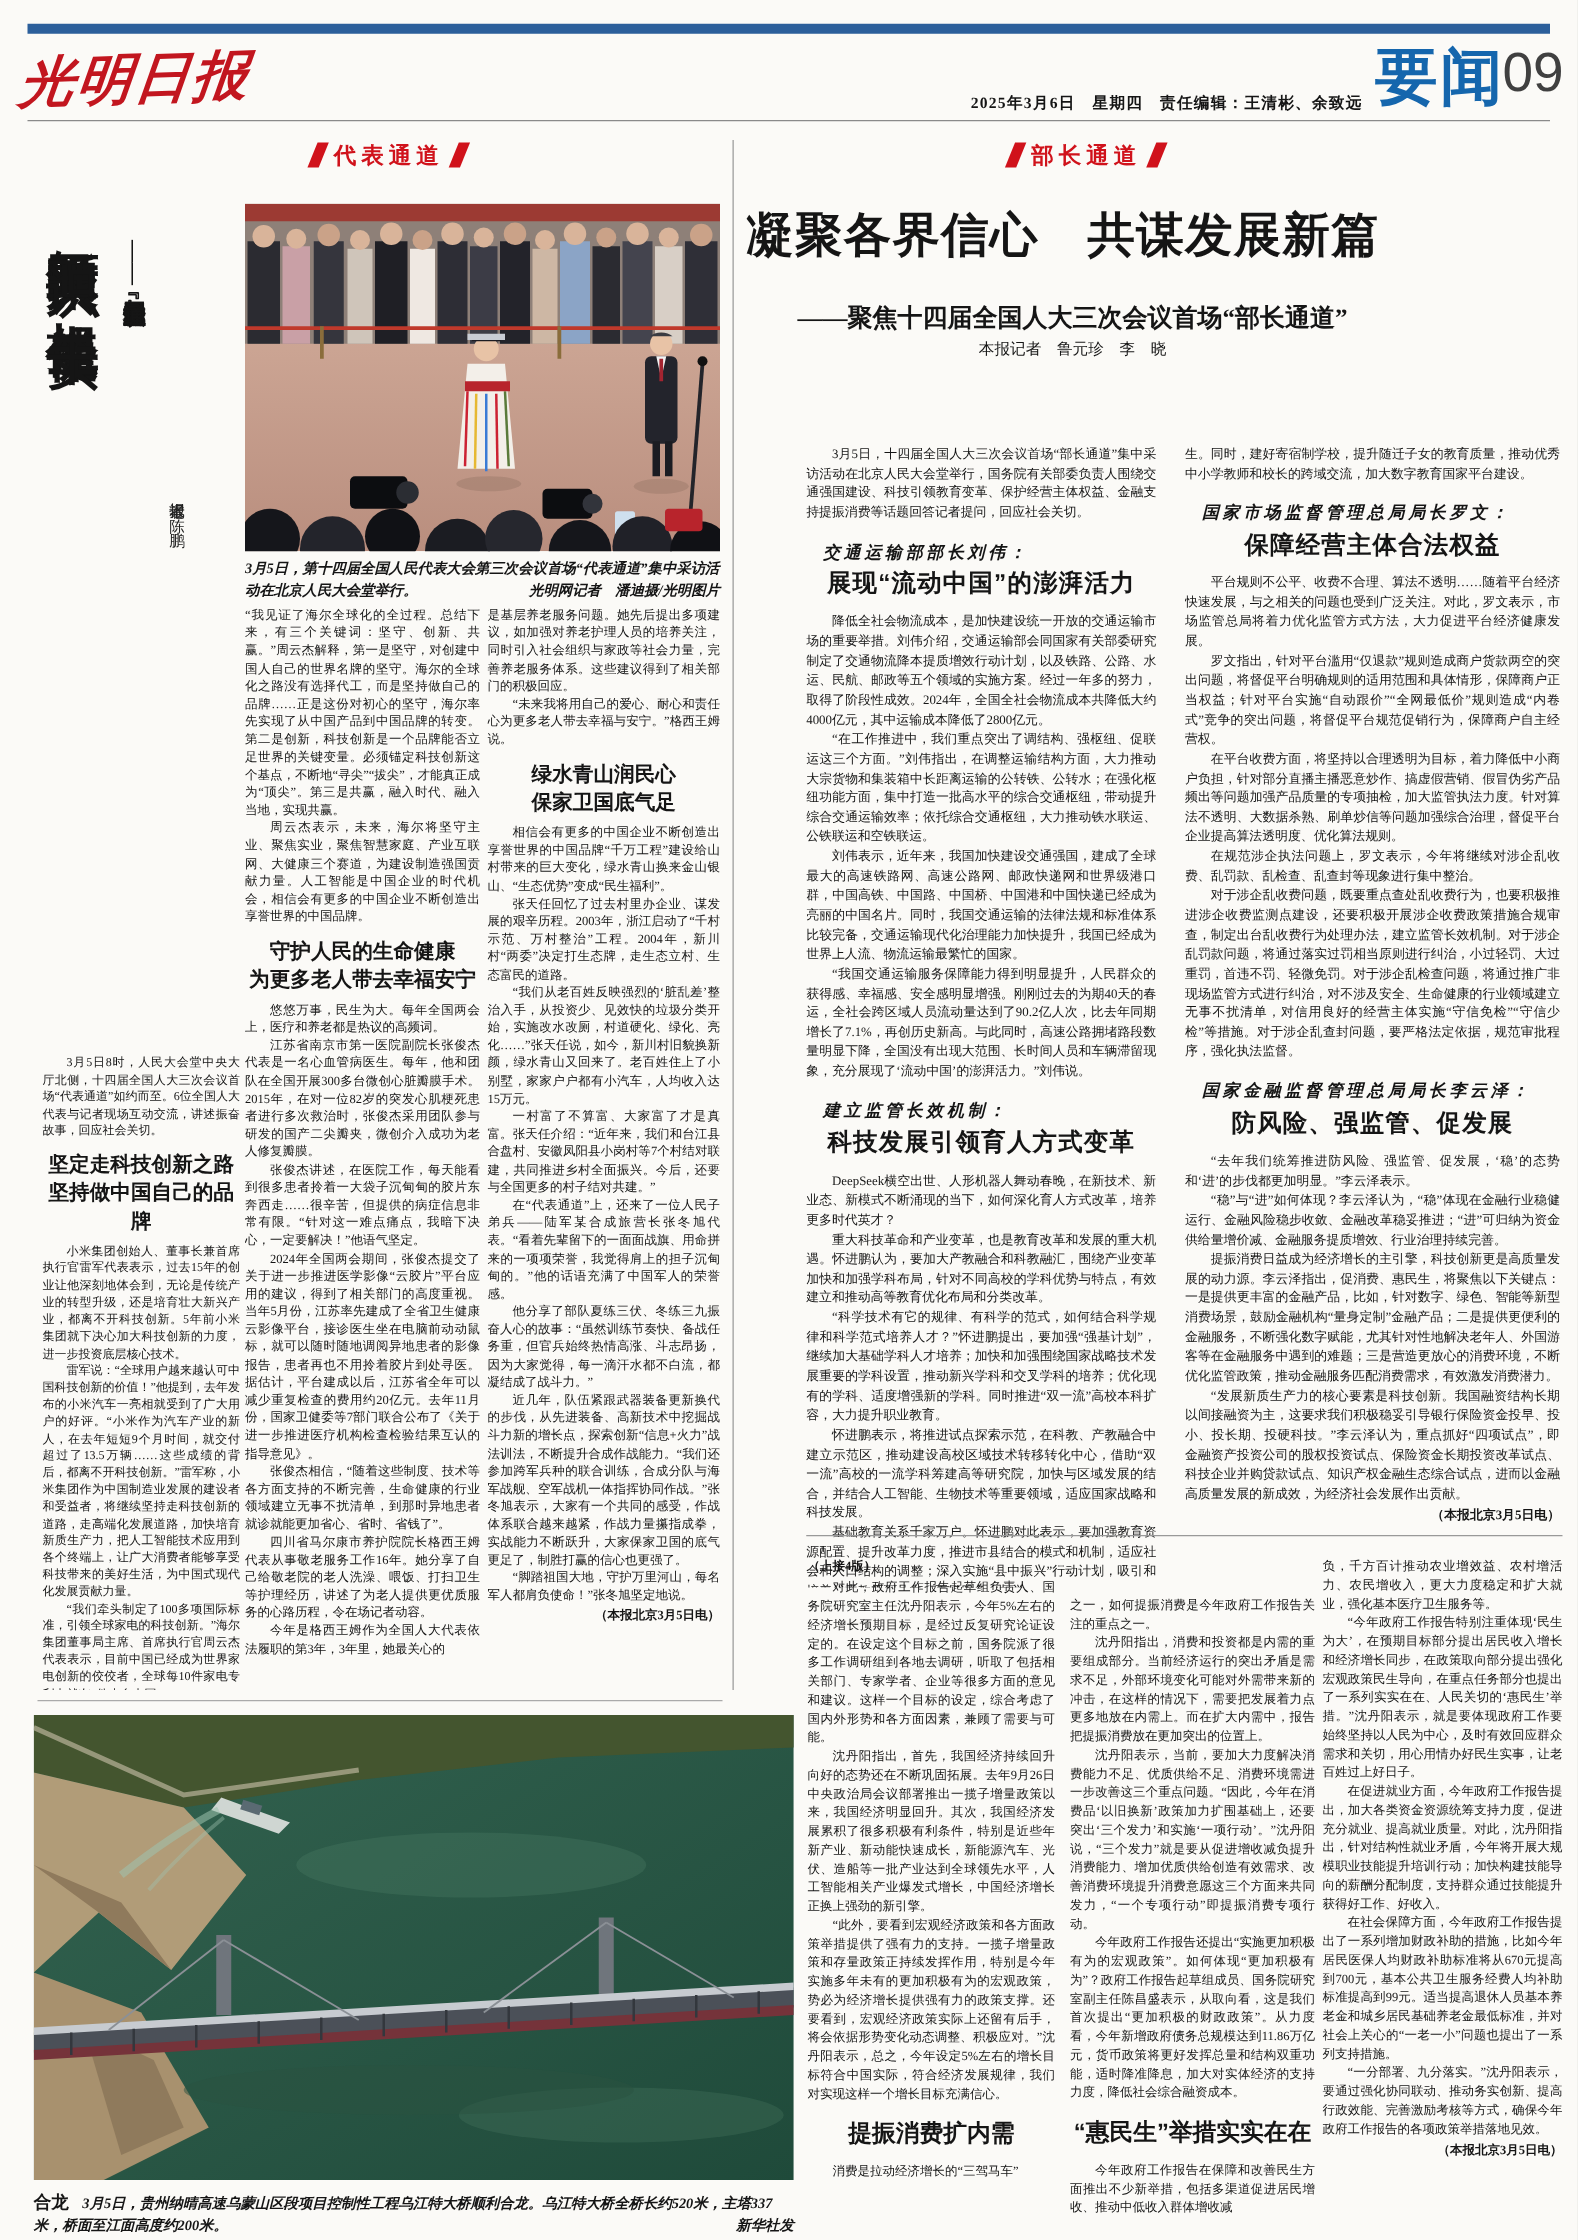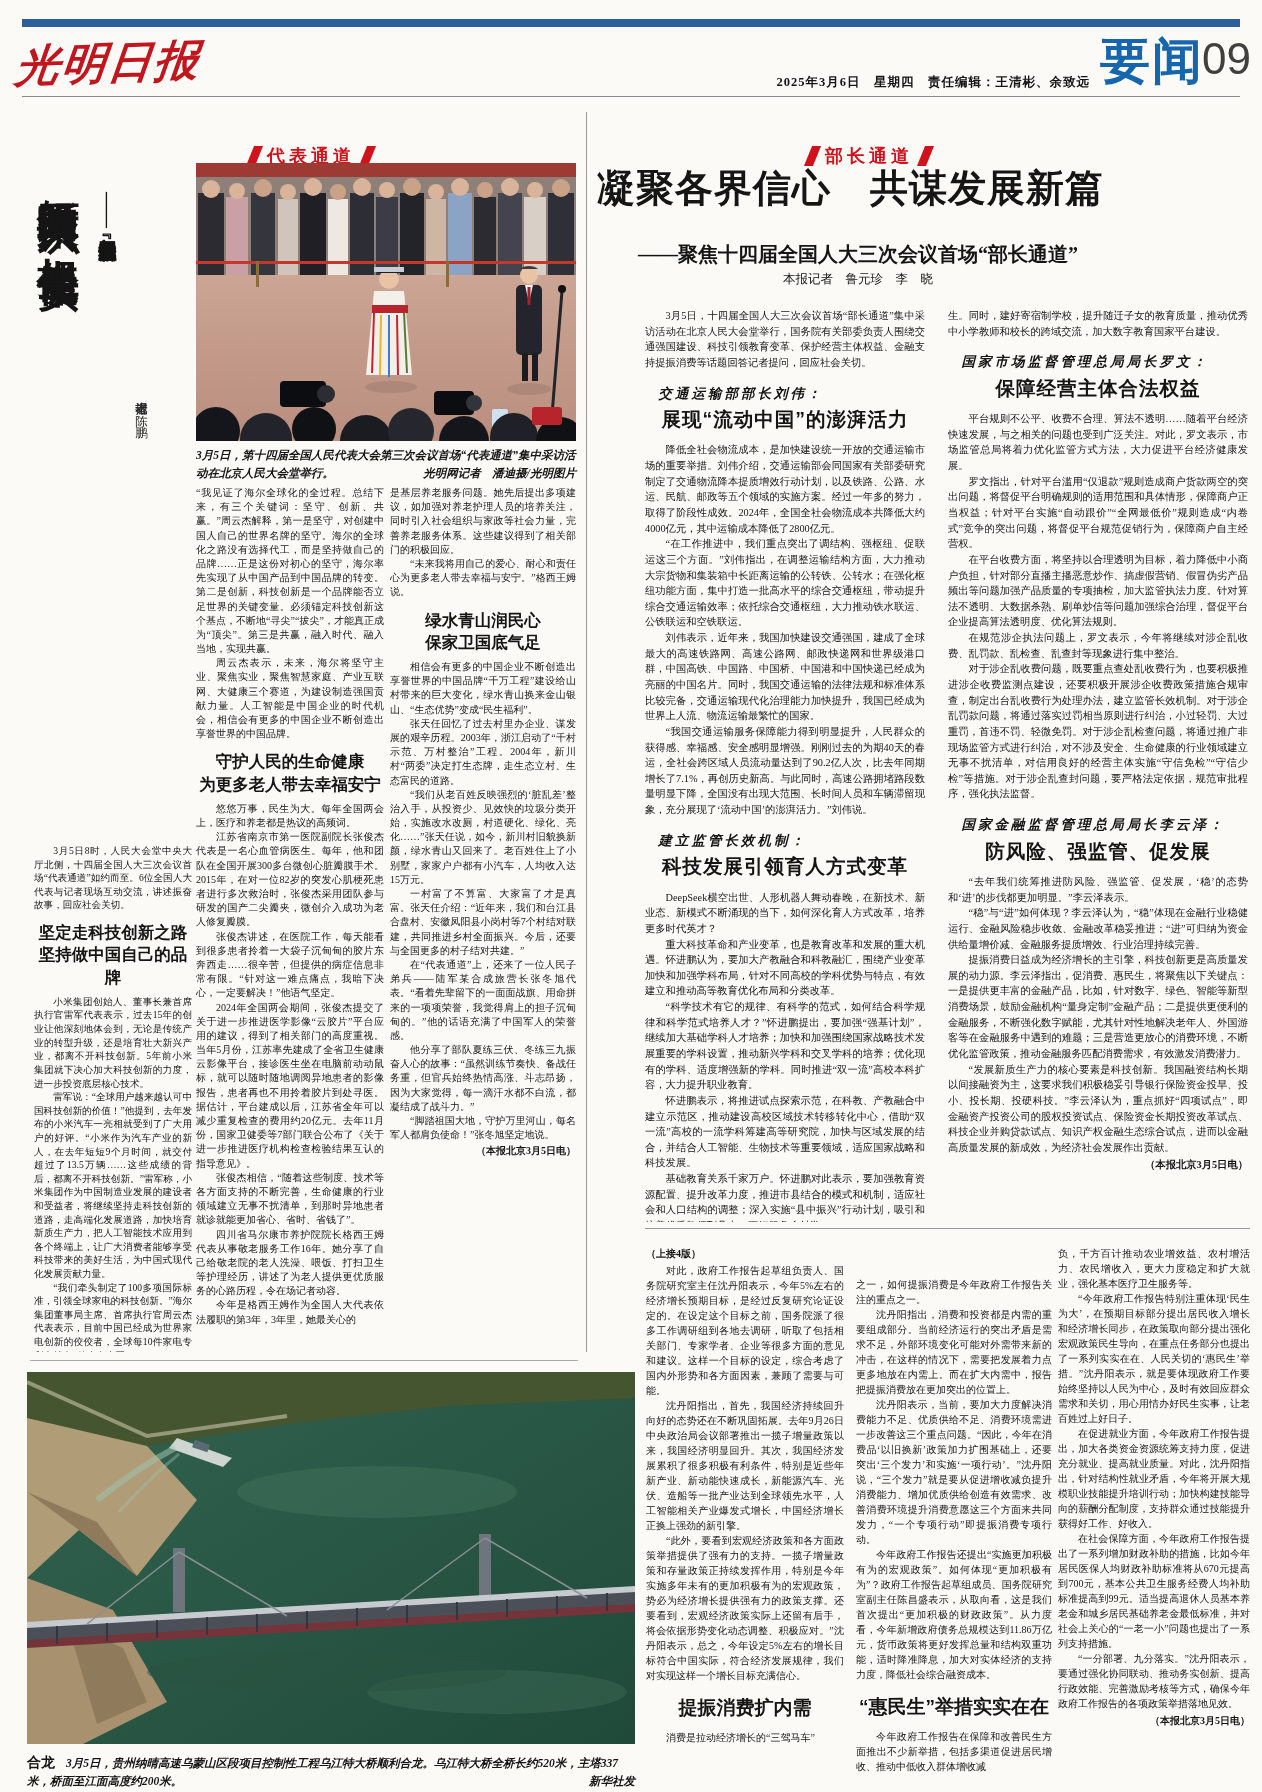--- a/index.html
+++ b/index.html
@@ -16,21 +16,21 @@
   .page-no{position:absolute;left:1202px;top:34px;font-size:44px;color:#404040;
         font-family:"Liberation Sans","DejaVu Sans",sans-serif;}
   .header-rule{position:absolute;left:22px;right:22px;top:96px;border-top:1.5px solid #8a8a8a;}
 
   
   .v-divider{position:absolute;left:586px;top:112px;height:1240px;border-left:1px solid #9a9a9a;}
   .left-rule{position:absolute;left:30px;top:1360px;width:548px;border-top:1px solid #aaa;}
   .h-rule2{position:absolute;left:645px;top:1228px;width:605px;border-top:1px solid #999;}
 
   
-  .chan-label{position:absolute;top:112px;display:flex;align-items:center;gap:8px;margin-top:32px;}
+  .chan-label{position:absolute;top:112px;display:flex;align-items:center;gap:8px;}
   .chan-text{color:#d0121b;font-weight:900;font-size:18px;letter-spacing:4px;
         font-family:"Liberation Sans","DejaVu Sans",sans-serif;}
   .slash{width:9px;height:20px;background:#d0121b;transform:skewX(-22deg);}
 
   
   .left-col1{position:absolute;left:34px;top:166px;width:158px;height:1186px;}
   .vert-row{display:flex;gap:13px;height:678px;}
   .vert-title{writing-mode:vertical-rl;text-orientation:mixed;font-size:42px;font-weight:900;
         font-family:"Liberation Sans","DejaVu Sans",sans-serif;line-height:1.15;letter-spacing:2px;}
   .vert-sub{writing-mode:vertical-rl;text-orientation:mixed;font-size:18px;font-weight:700;
@@ -46,21 +46,21 @@
   .photo2-cap{position:absolute;left:27px;top:1752px;width:608px;font-size:11.5px;font-weight:700;
         font-style:italic;line-height:1.5;}
   .cap2-title{font-size:14px;font-style:normal;margin-right:8px;}
   svg{display:block;}
 
   
   .col-body{position:absolute;overflow:hidden;font-size:10px;line-height:1.42;text-align:justify;}
   .left-col1 .col-body{position:static;font-size:9.6px;height:508px;margin-top:0;}
   .left-col2{left:196px;top:486px;width:188px;height:866px;}
   .left-col3{left:390px;top:486px;width:186px;height:866px;}
-  .minister{font-size:10.3px;line-height:1.52;}
+  .minister{font-size:10.3px;line-height:1.52;margin-top:48px;}
   .mc-a{left:645px;top:308px;width:280px;height:914px;}
   .mc-b{left:948px;top:308px;width:300px;height:914px;}
   .bott{line-height:1.5;}
   .bott-1{left:646px;top:1246px;width:198px;height:542px;}
   .bott-2{left:856px;top:1277px;width:196px;height:542px;}
   .bott-3{left:1058px;top:1246px;width:192px;height:542px;}
 
   .tx-p{margin:0;text-indent:2em;}
   .tx-c{margin:0;}
   .tx-h{font-family:"Liberation Sans","DejaVu Sans",sans-serif;font-weight:700;text-align:center;
@@ -225,20 +225,21 @@
       <p class="tx-c">是基层养老服务问题。她先后提出多项建议，如加强对养老护理人员的培养关注，同时引入社会组织与家政等社会力量，完善养老服务体系。这些建议得到了相关部门的积极回应。</p>
       <p class="tx-p">“未来我将用自己的爱心、耐心和责任心为更多老人带去幸福与安宁。”格西王姆说。</p>
       <div class="tx-h">绿水青山润民心
 保家卫国底气足</div>
       <p class="tx-p">相信会有更多的中国企业不断创造出享誉世界的中国品牌“千万工程”建设给山村带来的巨大变化，绿水青山换来金山银山、“生态优势”变成“民生福利”。</p>
       <p class="tx-p">张天任回忆了过去村里办企业、谋发展的艰辛历程。2003年，浙江启动了“千村示范、万村整治”工程。2004年，新川村“两委”决定打生态牌，走生态立村、生态富民的道路。</p>
       <p class="tx-p">“我们从老百姓反映强烈的‘脏乱差’整治入手，从投资少、见效快的垃圾分类开始，实施改水改厕，村道硬化、绿化、亮化……”张天任说，如今，新川村旧貌换新颜，绿水青山又回来了。老百姓住上了小别墅，家家户户都有小汽车，人均收入达15万元。</p>
       <p class="tx-p">一村富了不算富、大家富了才是真富。张天任介绍：“近年来，我们和台江县合盘村、安徽凤阳县小岗村等7个村结对联建，共同推进乡村全面振兴。今后，还要与全国更多的村子结对共建。”</p>
       <p class="tx-p">在“代表通道”上，还来了一位人民子弟兵——陆军某合成旅营长张冬旭代表。“看着先辈留下的一面面战旗、用命拼来的一项项荣誉，我觉得肩上的担子沉甸甸的。”他的话语充满了中国军人的荣誉感。</p>
       <p class="tx-p">他分享了部队夏练三伏、冬练三九振奋人心的故事：“虽然训练节奏快、备战任务重，但官兵始终热情高涨、斗志昂扬，因为大家觉得，每一滴汗水都不白流，都凝结成了战斗力。”</p>
+      <p class="tx-p">近几年，队伍紧跟武器装备更新换代的步伐，从先进装备、高新技术中挖掘战斗力新的增长点，探索创新“信息+火力”战法训法，不断提升合成作战能力。“我们还参加跨军兵种的联合训练，合成分队与海军战舰、空军战机一体指挥协同作战。”张冬旭表示，大家有一个共同的感受，作战体系联合越来越紧，作战力量攥指成拳，实战能力不断跃升，大家保家卫国的底气更足了，制胜打赢的信心也更强了。</p>
       <p class="tx-p">“脚踏祖国大地，守护万里河山，每名军人都肩负使命！”张冬旭坚定地说。</p>
       <p class="tx-end">（本报北京3月5日电）</p>
     </div>
 
   <div class="left-rule"></div>
 
   <div class="photo2">
     <svg viewBox="0 0 608 372" width="608" height="372">
       <defs>
         <linearGradient id="water" x1="0" y1="0" x2="1" y2="1">

